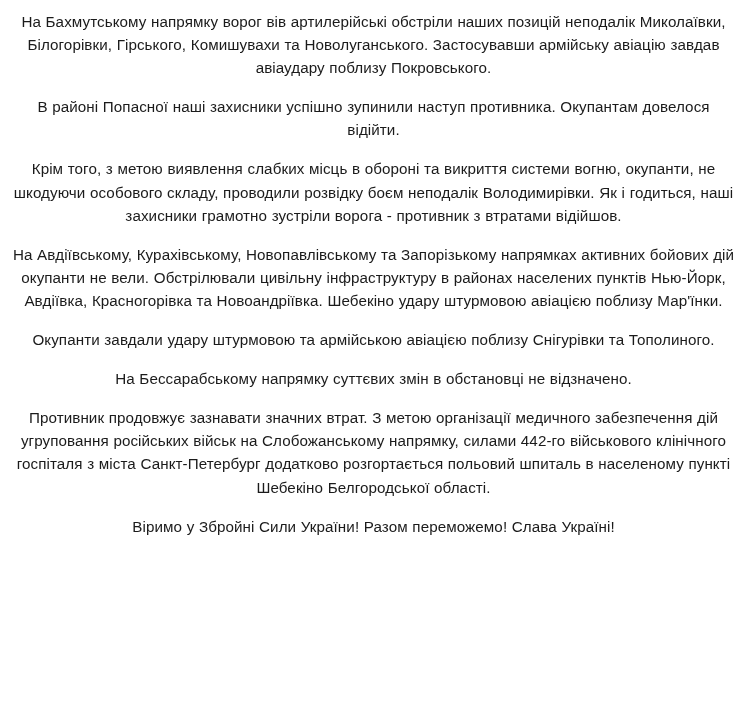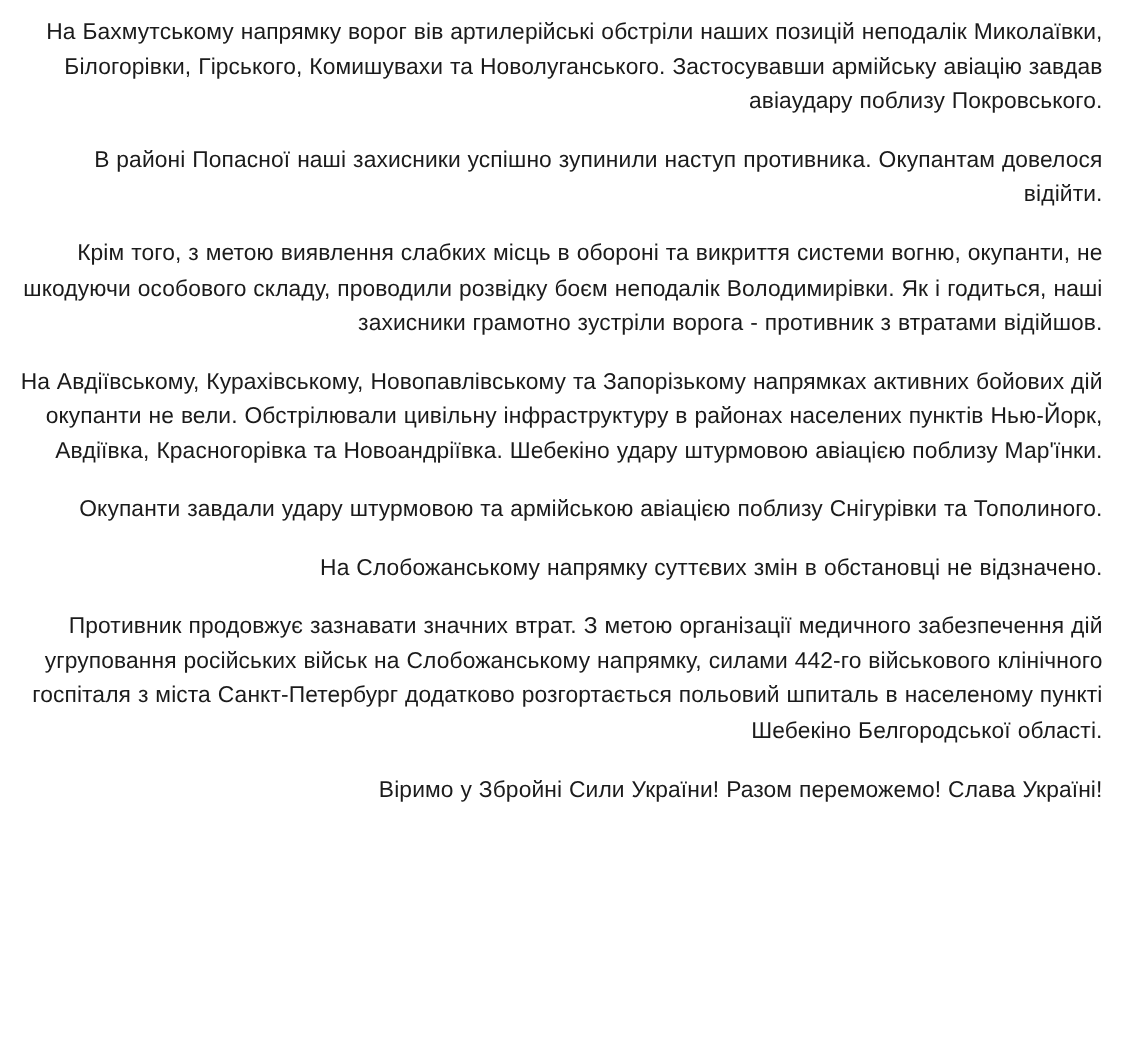--- a/index.html
+++ b/index.html
@@ -15,34 +15,34 @@
   }
   #article {
     box-sizing: border-box;
     width: 747px;
     padding: 10px 12px 10px 12px;
   }
   .para {
     font-size: 15.2px;
     line-height: 1.52;
     margin: 0 0 16px 0;
-    text-align: right;
+    text-align: center;
     color: #1b1b1b;
     letter-spacing: 0.005em;
     word-spacing: 0.02em;
   }
   .para:last-child {
     margin-bottom: 0;
   }
 </style>
 </head>
 <body>
 
 <div id="article">
   <p class="para">На Бахмутському напрямку ворог вів артилерійські обстріли наших позицій неподалік Миколаївки, Білогорівки, Гірського, Комишувахи та Новолуганського. Застосувавши армійську авіацію завдав авіаудару поблизу Покровського.</p>
   <p class="para">В районі Попасної наші захисники успішно зупинили наступ противника. Окупантам довелося відійти.</p>
   <p class="para">Крім того, з метою виявлення слабких місць в обороні та викриття системи вогню, окупанти, не шкодуючи особового складу, проводили розвідку боєм неподалік Володимирівки. Як і годиться, наші захисники грамотно зустріли ворога - противник з втратами відійшов.</p>
   <p class="para">На Авдіївському, Курахівському, Новопавлівському та Запорізькому напрямках активних бойових дій окупанти не вели. Обстрілювали цивільну інфраструктуру в районах населених пунктів Нью-Йорк, Авдіївка, Красногорівка та Новоандріївка. Шебекіно удару штурмовою авіацією поблизу Мар'їнки.</p>
   <p class="para">Окупанти завдали удару штурмовою та армійською авіацією поблизу Снігурівки та Тополиного.</p>
-  <p class="para">На Слобожанському напрямку суттєвих змін в обстановці не відзначено.</p>
+  <p class="para">На Бессарабському напрямку суттєвих змін в обстановці не відзначено.</p>
   <p class="para">Противник продовжує зазнавати значних втрат. З метою організації медичного забезпечення дій угруповання російських військ на Слобожанському напрямку, силами 442-го військового клінічного госпіталя з міста Санкт-Петербург додатково розгортається польовий шпиталь в населеному пункті Шебекіно Белгородської області.</p>
   <p class="para">Віримо у Збройні Сили України! Разом переможемо! Слава Україні!</p>
 </div>
 
 </body></html>

